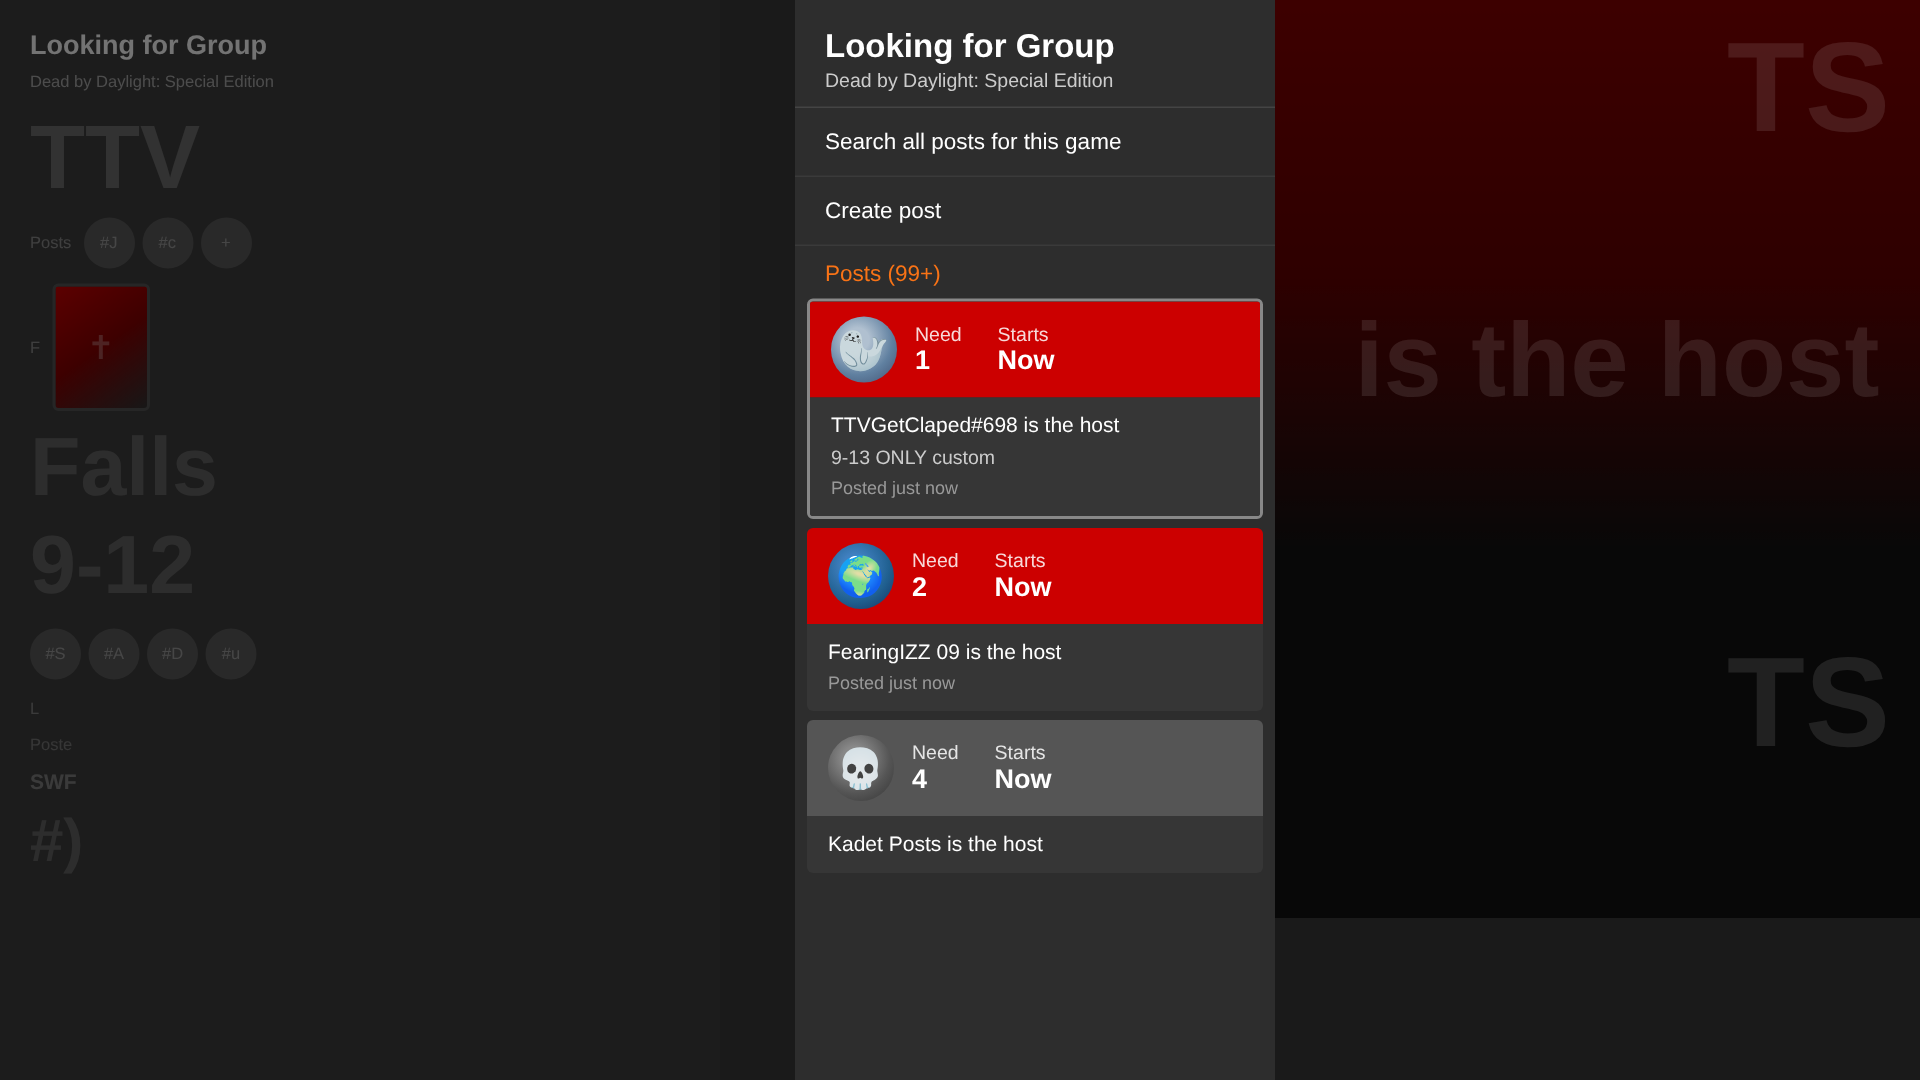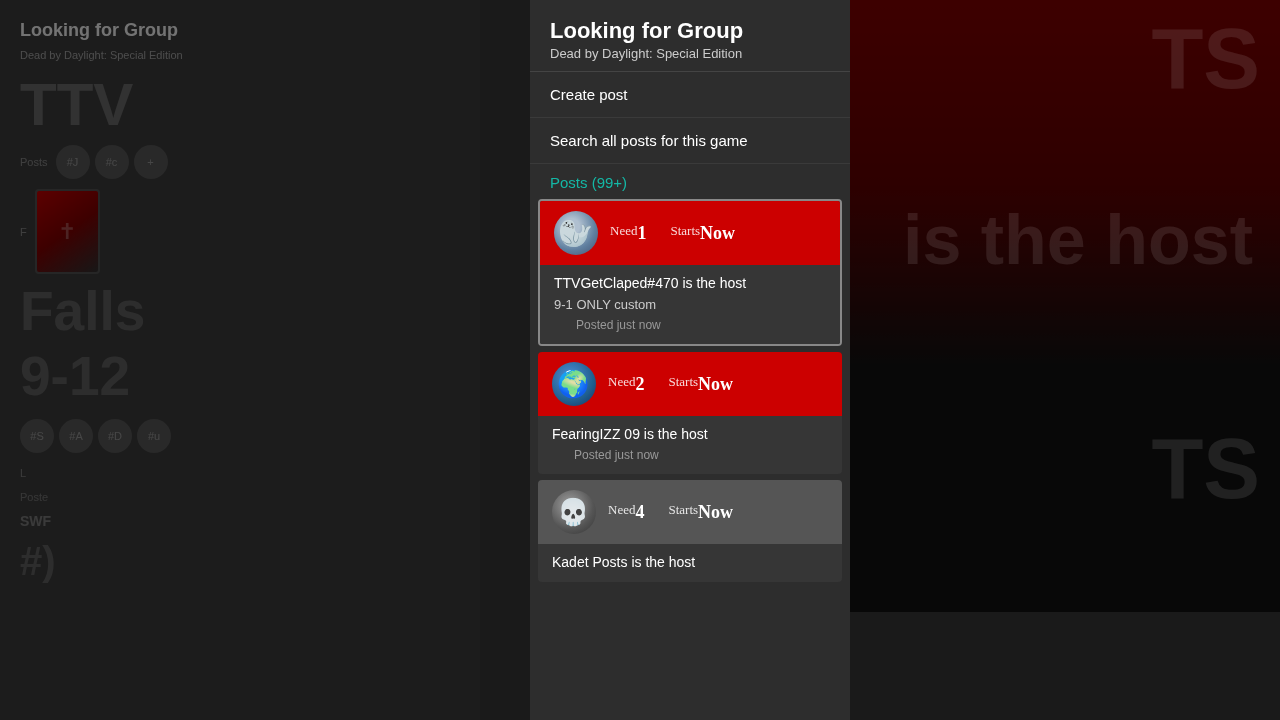--- a/index.html
+++ b/index.html
@@ -77,21 +77,21 @@
     .panel-nav-item {
       padding: 14px 20px;
       color: #ffffff;
       font-size: 15px;
       cursor: pointer;
       border-bottom: 1px solid #3a3a3a;
     }
 
     .posts-label {
       padding: 10px 28px 8px 20px;
-      color: #14b8a6;
+      color: #f97316;
       font-size: 15px;
       font-weight: 500;
     }
 
     
     .post-card {
       margin: 0 8px 6px 8px;
       border-radius: 4px;
       overflow: hidden;
       cursor: pointer;
@@ -157,22 +157,21 @@
       position: absolute;
     }
 
     .post-need-info {
       display: flex;
       gap: 24px;
     }
 
     .need-col {
       display: flex;
-      flex-direction: row;
-      font-family: Liberation Serif, serif;
+      flex-direction: column;
     }
 
     .need-label {
       font-size: 13px;
       color: rgba(255,255,255,0.85);
       font-weight: 400;
     }
 
     .need-value {
       font-size: 18px;
@@ -194,21 +193,20 @@
     .post-description {
       font-size: 13px;
       color: #cccccc;
       margin-top: 6px;
     }
 
     .post-time {
       font-size: 12px;
       color: #999999;
       margin-top: 6px;
-      margin-left: 22px;
     }
 
     .b-circle {
       width: 34px;
       height: 34px;
       border-radius: 50%;
       background: rgba(255,255,255,0.15);
       display: flex;
       align-items: center;
       justify-content: center;
@@ -279,42 +277,42 @@
   </div>
 </div>
 
 <div class="main-panel">
 
   <div class="panel-header">
     <div class="panel-title">Looking for Group</div>
     <div class="panel-subtitle">Dead by Daylight: Special Edition</div>
   </div>
 
+  <div class="panel-nav-item">Search all posts for this game</div>
   <div class="panel-nav-item">Create post</div>
-  <div class="panel-nav-item">Search all posts for this game</div>
 
   <div class="posts-label">Posts (99+)</div>
 
   <div class="post-card" style="border: 2px solid #888; border-radius: 4px;">
     <div class="post-card-header red">
       <div class="post-avatar avatar-seal"></div>
       <div class="post-need-info">
         <div class="need-col">
           <span class="need-label">Need</span>
           <span class="need-value">1</span>
         </div>
         <div class="need-col">
           <span class="need-label">Starts</span>
           <span class="need-value">Now</span>
         </div>
       </div>
     </div>
     <div class="post-card-body">
-      <div class="post-host">TTVGetClaped#470 is the host</div>
-      <div class="post-description">9-1 ONLY custom</div>
+      <div class="post-host">TTVGetClaped#698 is the host</div>
+      <div class="post-description">9-13 ONLY custom</div>
       <div class="post-time">Posted just now</div>
     </div>
   </div>
 
   <div class="post-card">
     <div class="post-card-header red">
       <div class="post-avatar avatar-globe"></div>
       <div class="post-need-info">
         <div class="need-col">
           <span class="need-label">Need</span>

